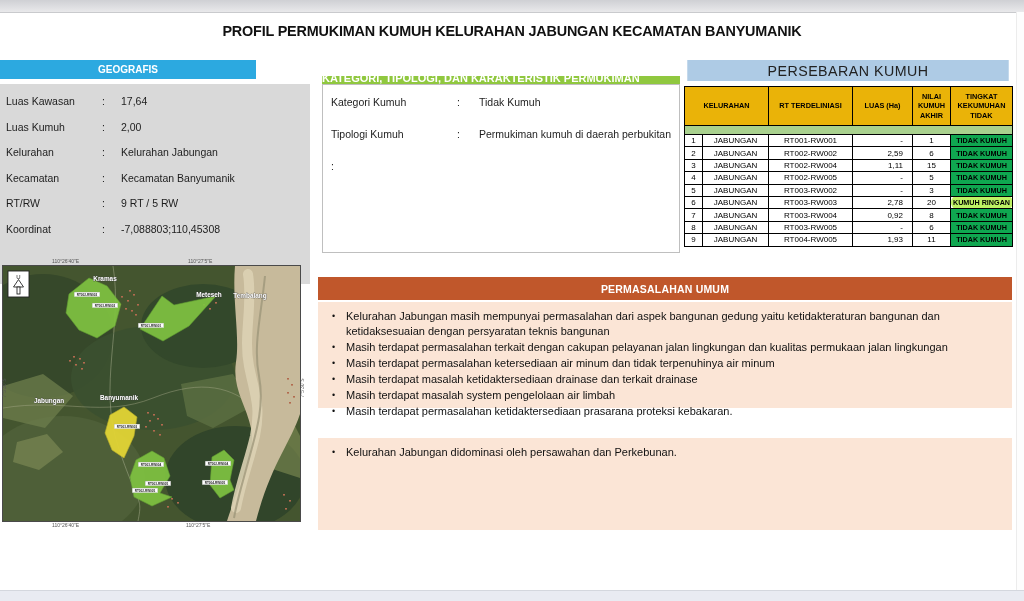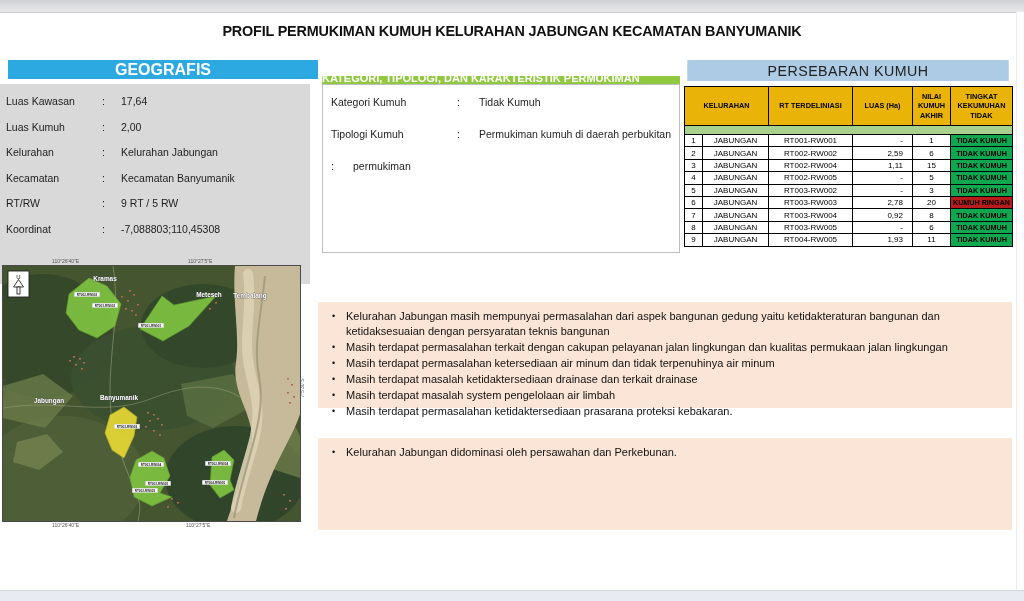--- a/index.html
+++ b/index.html
@@ -9,21 +9,21 @@
     background:linear-gradient(#cfd0d4,#e9e9eb);border-bottom:1px solid #c9cacd;}
   .chrome-bottom{position:absolute;left:0;top:590px;width:1024px;height:11px;
     background:#e9ebf2;border-top:1px solid #d4d7de;}
   .chrome-right{position:absolute;left:1016px;top:12px;width:8px;height:578px;background:#fdfdfd;border-left:1px solid #ececec;}
 
   .doc-title{position:absolute;left:0;top:22px;width:1024px;text-align:center;
     font-size:15px;font-weight:700;color:#111;letter-spacing:-.2px;transform:scaleX(.96);}
 
   .sec-header{position:absolute;display:flex;align-items:center;justify-content:center;
     color:#fff;font-weight:700;}
-  .hdr-geo{left:8px;top:60px;width:310px;height:19px;font-size:16px;}
+  .hdr-geo{left:0;top:60px;width:256px;height:19px;font-size:10px;}
   .hdr-kat{left:322px;top:60px;width:358px;height:16px;font-size:11px;margin-top:16px;}
   .hdr-per{left:684px;top:60px;width:328px;height:21px;font-size:14.5px;color:#222;
     font-weight:400;letter-spacing:.5px;transform:scaleX(.98);}
 
   .geo-body{position:absolute;left:0;top:84px;width:310px;height:200px;background:#D9D9D9;
     padding:11px 0 0 6px;box-sizing:border-box;}
   .kv-row{display:flex;font-size:10.5px;color:#1d1d1d;margin-bottom:13.6px;line-height:12px;}
   .kv-label{width:96px;}
   .kv-colon{width:19px;}
   .kv-value{flex:1;}
@@ -109,21 +109,20 @@
         <span class="kv-colon">:</span>
         <span class="kv-value">Tidak Kumuh</span>
       </div>
       <div class="kv-row">
         <span class="kv-label">Tipologi Kumuh</span>
         <span class="kv-colon">:</span>
         <span class="kv-value">Permukiman kumuh di daerah perbukitan</span>
       </div>
       <div class="kv-row">
         <span class="kv-colon">:</span>
-        <span class="kv-value">permukiman</span>
       </div>
     </div>
 
   <div class="sec-header hdr-per" style="background:#AECBE5;">PERSEBARAN KUMUH</div>
   <table class="per-table">
     <colgroup>
       <col style="width:18px">
         <col style="width:66px">
         <col style="width:84px">
       <col style="width:60px">
@@ -182,21 +181,21 @@
           <td class="cell-luas">-</td>
           <td>3</td>
           <td class="cell-status" style="background: rgb(15, 167, 80);">TIDAK KUMUH</td>
         </tr>
         <tr>
           <td>6</td>
           <td>JABUNGAN</td>
           <td>RT003-RW003</td>
           <td class="cell-luas">2,78</td>
           <td>20</td>
-          <td class="cell-status" style="background: #b91c1c;">KUMUH RINGAN</td>
+          <td class="cell-status" style="background: #bef264; border-radius: 6px;">KUMUH RINGAN</td>
         </tr>
         <tr>
           <td>7</td>
           <td>JABUNGAN</td>
           <td>RT003-RW004</td>
           <td class="cell-luas">0,92</td>
           <td>8</td>
           <td class="cell-status" style="background: rgb(15, 167, 80);">TIDAK KUMUH</td>
         </tr>
         <tr>
@@ -338,20 +337,21 @@
         </g>
     </svg>
   </div>
   <span class="coord" style="left:52px;top:258px;">110°26'40"E</span>
   <span class="coord" style="left:188px;top:258px;">110°27'5"E</span>
   <span class="coord" style="left:52px;top:522px;">110°26'40"E</span>
   <span class="coord" style="left:186px;top:522px;">110°27'5"E</span>
   <span class="coord" style="left:-6px;top:385px;transform:rotate(-90deg);">7°5'30"S</span>
   <span class="coord" style="left:292px;top:385px;transform:rotate(-90deg);">7°5'30"S</span>
 
+  <div class="orange-header oh1">PERMASALAHAN UMUM</div>
   <div class="peach-body pb1" id="perma-list">
       <div class="bullet-item">
         <span class="bullet-dot">•</span>
         <span class="bullet-text">Kelurahan Jabungan masih mempunyai permasalahan dari aspek bangunan gedung yaitu ketidakteraturan bangunan dan ketidaksesuaian dengan persyaratan teknis bangunan</span>
       </div>
       <div class="bullet-item">
         <span class="bullet-dot">•</span>
         <span class="bullet-text">Masih terdapat permasalahan terkait dengan cakupan pelayanan jalan lingkungan dan kualitas permukaan jalan lingkungan</span>
       </div>
       <div class="bullet-item">

